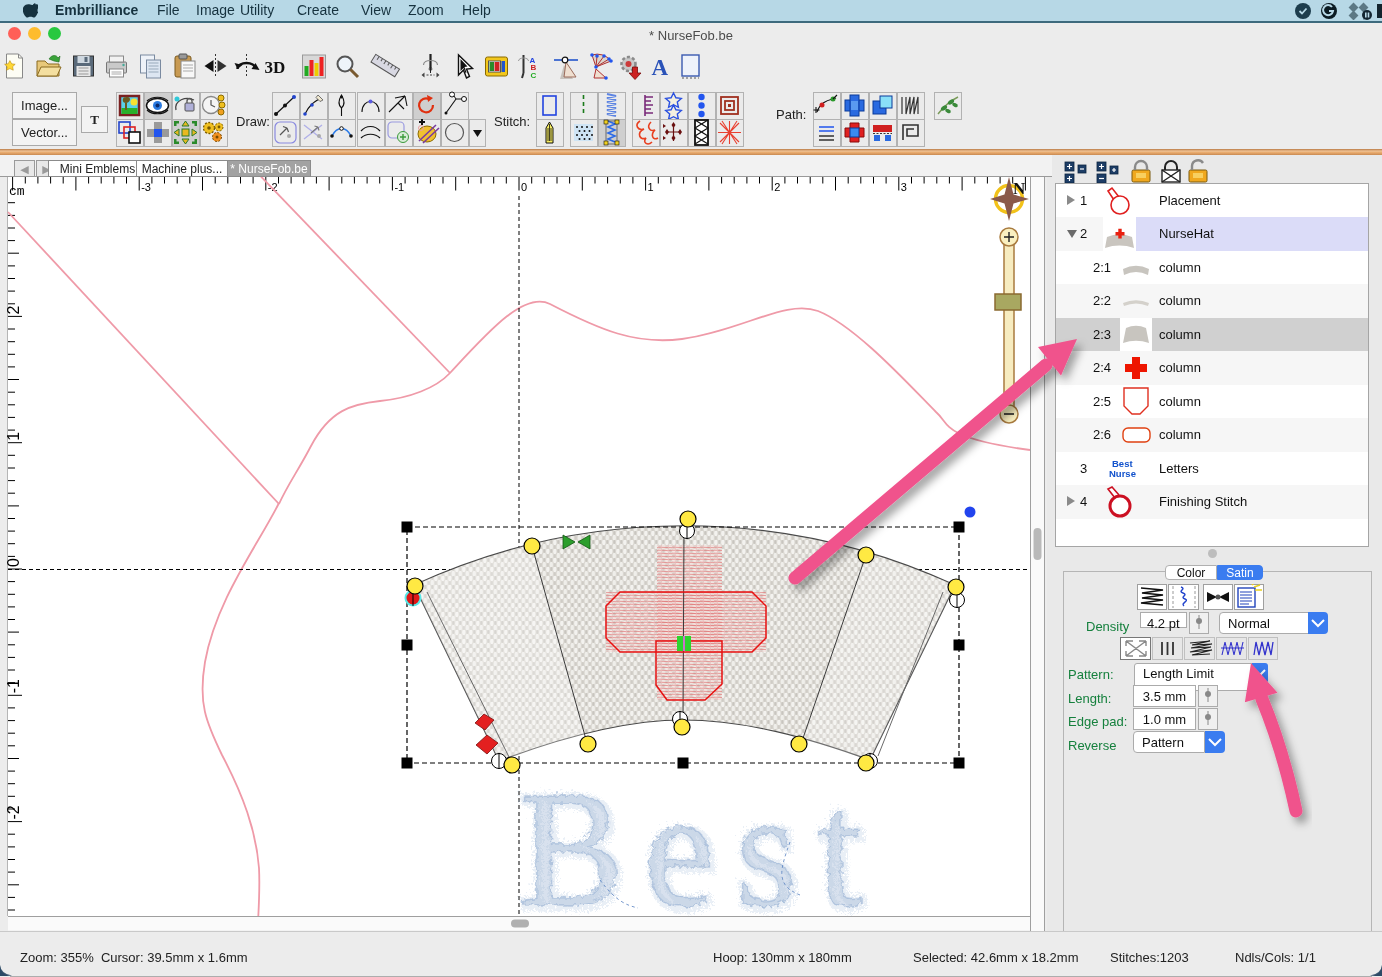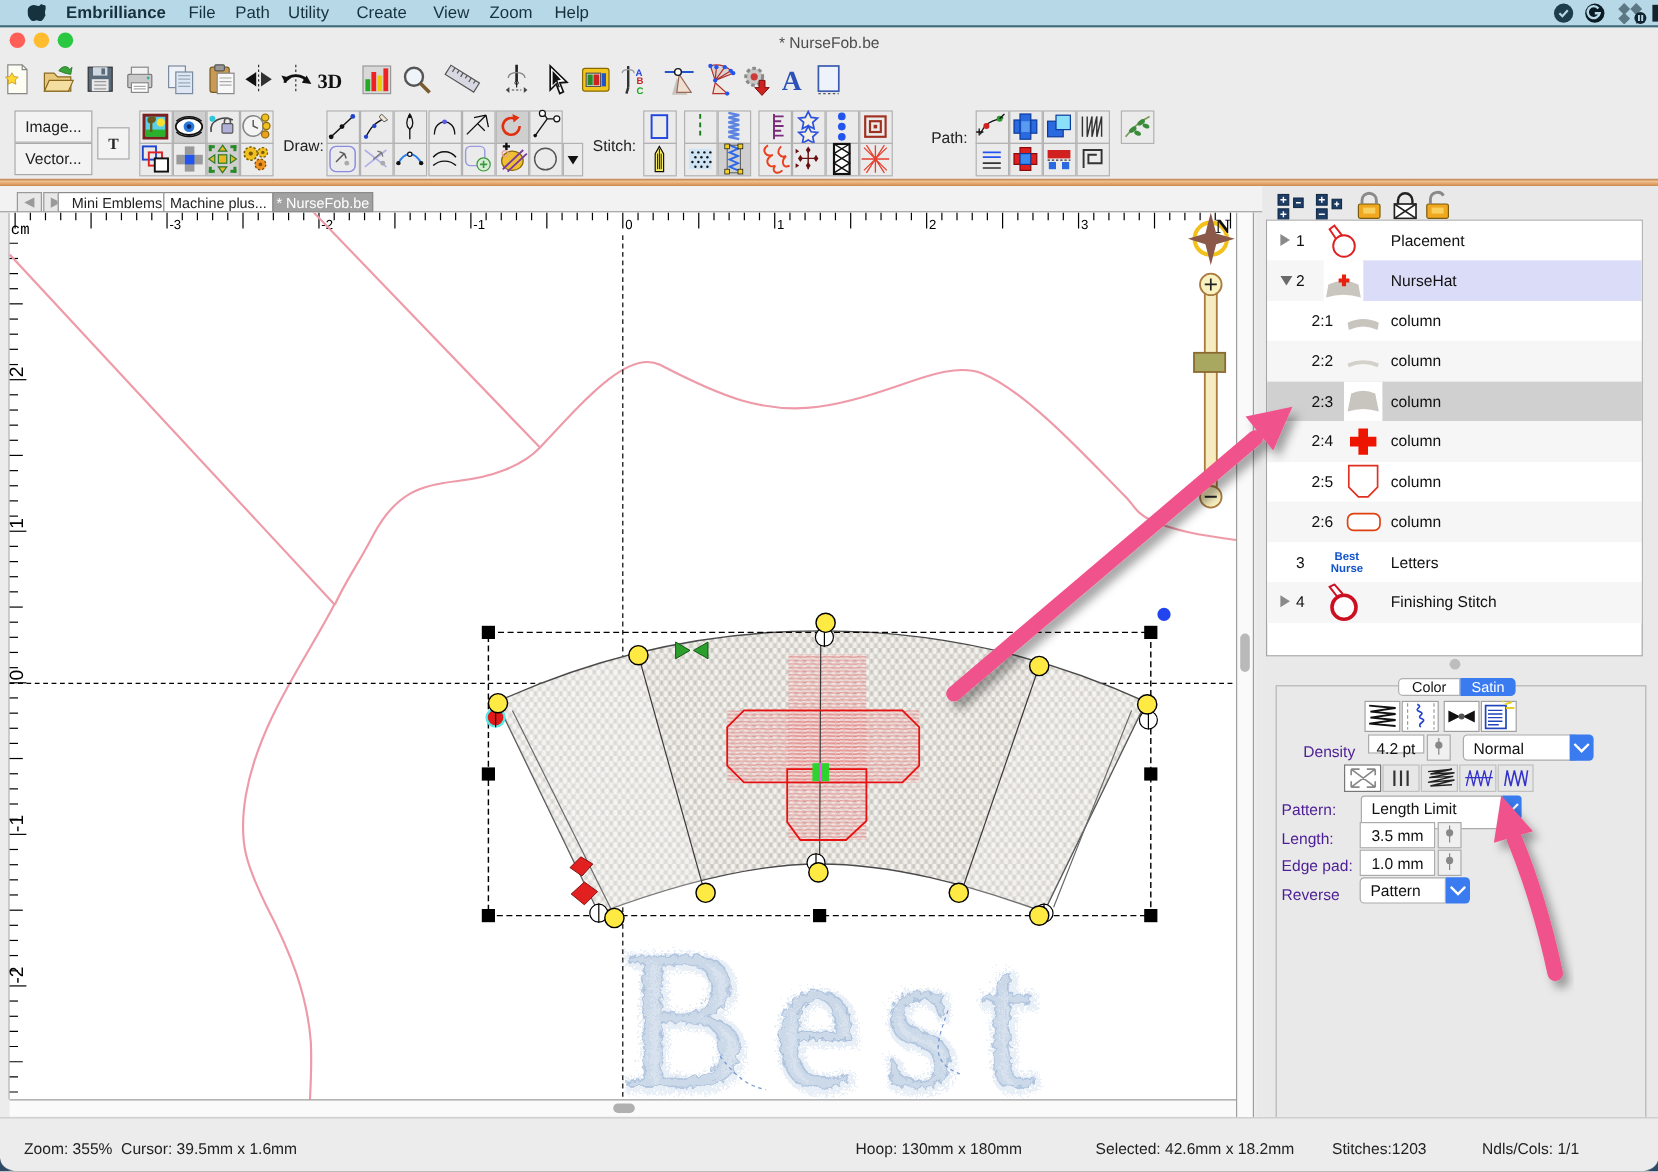--- a/index.html
+++ b/index.html
@@ -56,42 +56,42 @@
 
 
 #propbox { position:absolute; left:11px; top:416px; width:309px; height:395px;
   border:1px solid #b5b5b5; }
 .ptab { position:absolute; top:-7px; height:15px; font-size:12px; line-height:14px;
   text-align:center; border:1px solid #b0b0b0; background:#fff; color:#111; }
 .ptab.on { background:#3a7cf0; color:#fff; border-color:#3a7cf0; }
 .pbtn { position:absolute; background:#fff; border:1px solid #9f9f9f; }
 .pfield { position:absolute; background:#fff; border:1px solid #ababab;
   font-size:13px; color:#111; }
-.plabel { position:absolute; font-size:13px; color:#4c1d95; }
+.plabel { position:absolute; font-size:13px; color:#15803d; }
 .stepper { position:absolute; width:20px; background:#f0f0f0; border:1px solid #ababab; }
 .bluechev { position:absolute; background:#3a7cf0; border-radius:4px; }
 
 
 #statusbar { left:0; top:931px; width:1382px; height:46px; background:#ececec;
   border-top:1px solid #c9c9c9; font-size:13px; color:#222; }
 #statusbar div { position:absolute; top:18px; }
 
 #arrowoverlay { left:0; top:0; pointer-events:none; }
 </style>
 </head>
 <body>
 <div id="page">
 
   <div id="menubar" class="abs">
     <svg class="mi" style="left:23px;top:3px;" width="15" height="17" viewBox="0 0 15 17">
         <path d="M10.8 0.3 c0.2 1 -0.3 2.1 -0.9 2.8 c-0.6 0.8 -1.7 1.4 -2.7 1.3 c-0.2 -1 0.3 -2.1 0.9 -2.8 C8.8 0.9 9.9 0.3 10.8 0.3 Z M13.7 12.2 c-0.5 1.1 -0.7 1.6 -1.4 2.6 c-0.9 1.3 -2.2 3 -3.7 3 c-1.4 0 -1.8 -0.9 -3.6 -0.9 c-1.9 0 -2.3 0.9 -3.7 0.9 c-1.6 0 -2.8 -1.5 -3.7 -2.9 C-4.9 11.2 -5.2 6.6 -3.3 4.2 c1.3 -1.7 3.4 -2.7 5.3 -2.7 c2 0 3.2 0.9 4.8 0.9 c1.6 0 2.5 -0.9 4.8 -0.9 c1.7 0 3.5 0.9 4.8 2.5 c-4.2 2.3 -3.5 8.3 -0.7 8.2 Z" fill="#16323f" transform="translate(3.5,0) scale(0.82)"></path>
       </svg>
     <span class="mi app" style="left:55px;">Embrilliance</span>
     <span class="mi" style="left:157px;">File</span>
-    <span class="mi" style="left:196px;">Path</span>
+    <span class="mi" style="left:196px;">Image</span>
     <span class="mi" style="left:240px;">Utility</span>
     <span class="mi" style="left:297px;">Create</span>
     <span class="mi" style="left:361px;">View</span>
     <span class="mi" style="left:408px;">Zoom</span>
     <span class="mi" style="left:462px;">Help</span>
     <svg class="mi" style="left:1294px;top:2px;" width="88" height="18" viewBox="0 0 88 18">
       <circle cx="9" cy="9" r="8" fill="#1d3d4d"></circle>
       <path d="M5.5 9 l2.5 2.5 l4.5 -5" stroke="#b7d8e6" stroke-width="1.8" fill="none"></path>
       <circle cx="35" cy="9" r="8" fill="#0b1b23"></circle>
       <path d="M38 5 a5 5 0 1 0 1 4 l-4 0" stroke="#b7d8e6" stroke-width="2" fill="none"></path>

